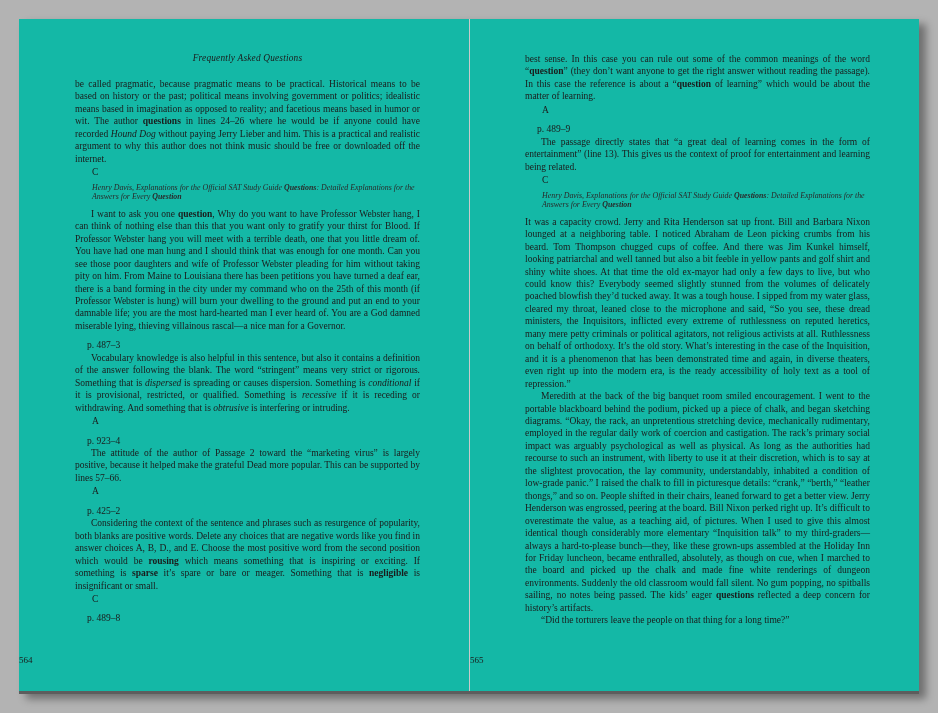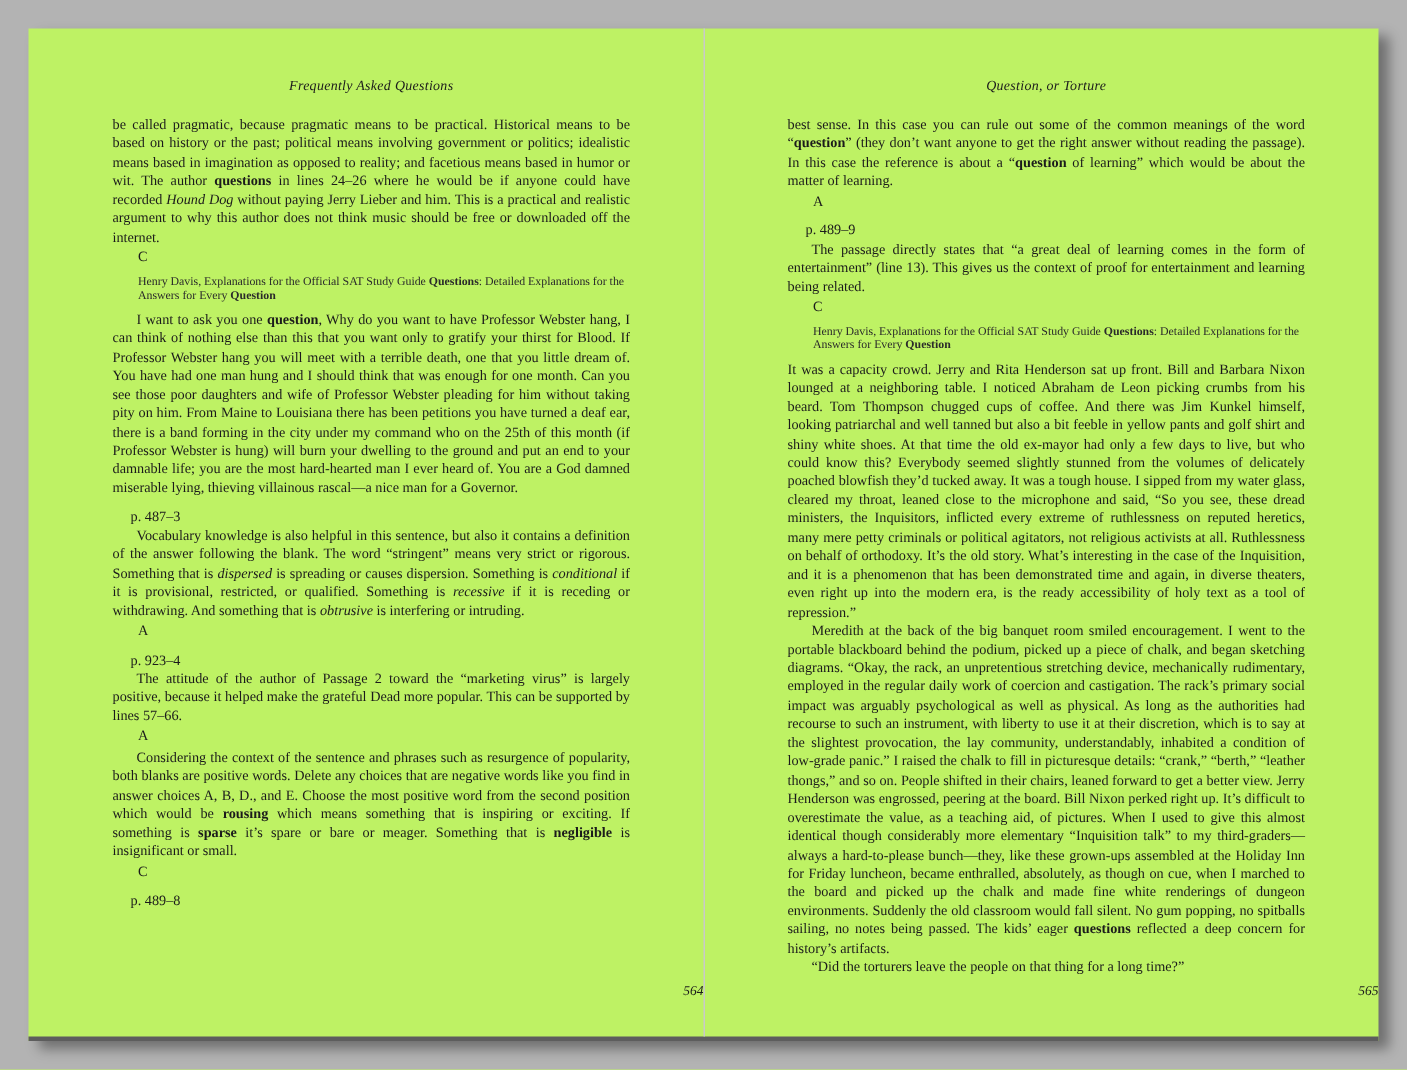--- a/index.html
+++ b/index.html
@@ -3,76 +3,76 @@
 <meta charset="utf-8">
 <style>
   html,body{margin:0;padding:0;}
   body{
     width:938px;height:713px;overflow:hidden;
     background:#b3b3b3;
     font-family:"Liberation Serif","DejaVu Serif",serif;
   }
   .spread{
     position:absolute;left:19px;top:19px;width:900px;height:672px;
-    display:flex;background:#bef264;
+    display:flex;background:#14b8a6;
     border-bottom:3px solid #5d5d5d;
     box-shadow:7px 5px 8px rgba(0,0,0,0.38);
   }
   .page{
     position:relative;box-sizing:border-box;width:50%;height:100%;
     overflow:hidden;color:#1b1b1b;
   }
   .page.left{padding:34px 49px 0 56px;}
   .page.right{border-left:1px solid #c9c9c9;padding:34px 49px 0 55px;}
   .running-head{
     text-align:center;font-style:italic;font-size:9.3px;
     margin-bottom:15px;letter-spacing:0.2px;
   }
   .content{font-size:9.5px;line-height:12.45px;text-align:justify;}
   .blk{margin:0;}
   .para.indent{text-indent:16px;}
   .answer{padding-left:17px;margin:1px 0 2px;}
   .citation{
-    font-size:7.9px;line-height:9.6px;
+    font-style:italic;font-size:7.9px;line-height:9.6px;
     padding-left:17px;margin:4px 0 6px;text-align:left;color:#2a2a2a;
   }
   .heading{margin:4px 0 0;}
   .ref{margin-top:7px;margin-left:12px;}
   .b{font-weight:bold;}
   .i{font-style:italic;}
   .folio{
     position:absolute;bottom:26px;left:0;right:0;
-    text-align:right;font-size:9px;font-style:italic;
+    text-align:left;font-size:9px;
   }
 </style>
 </head>
 <body>
 
 <div class="spread">
   <section class="page left">
     <div class="running-head">Frequently Asked Questions</div>
     <div class="content">
         <p class="blk para"><span>be called pragmatic, because pragmatic means to be practical. Historical means to be based on history or the past; political means involving government or politics; idealistic means based in imagination as opposed to reality; and facetious means based in humor or wit. The author </span><span class="b">questions</span><span> in lines 24–26 where he would be if anyone could have recorded </span><span class="i">Hound Dog</span><span> without paying Jerry Lieber and him. This is a practical and realistic argument to why this author does not think music should be free or downloaded off the internet.</span></p>
         <p class="blk answer">C</p>
         <p class="blk citation"><span>Henry Davis, Explanations for the Official SAT Study Guide </span><span class="b">Questions</span><span>: Detailed Explanations for the Answers for Every </span><span class="b">Question</span></p>
         <p class="blk para indent"><span>I want to ask you one </span><span class="b">question</span><span>, Why do you want to have Professor Webster hang, I can think of nothing else than this that you want only to gratify your thirst for Blood. If Professor Webster hang you will meet with a terrible death, one that you little dream of. You have had one man hung and I should think that was enough for one month. Can you see those poor daughters and wife of Professor Webster pleading for him without taking pity on him. From Maine to Louisiana there has been petitions you have turned a deaf ear, there is a band forming in the city under my command who on the 25th of this month (if Professor Webster is hung) will burn your dwelling to the ground and put an end to your damnable life; you are the most hard-hearted man I ever heard of. You are a God damned miserable lying, thieving villainous rascal—a nice man for a Governor.</span></p>
         <p class="blk ref">p. 487–3</p>
         <p class="blk para indent"><span>Vocabulary knowledge is also helpful in this sentence, but also it contains a definition of the answer following the blank. The word “stringent” means very strict or rigorous. Something that is </span><span class="i">dispersed</span><span> is spreading or causes dispersion. Something is </span><span class="i">conditional</span><span> if it is provisional, restricted, or qualified. Something is </span><span class="i">recessive</span><span> if it is receding or withdrawing. And something that is </span><span class="i">obtrusive</span><span> is interfering or intruding.</span></p>
         <p class="blk answer">A</p>
         <p class="blk ref">p. 923–4</p>
         <p class="blk para indent"><span>The attitude of the author of Passage 2 toward the “marketing virus” is largely positive, because it helped make the grateful Dead more popular. This can be supported by lines 57–66.</span></p>
         <p class="blk answer">A</p>
+        <p class="blk ref">p. 425–2</p>
         <p class="blk para indent"><span>Considering the context of the sentence and phrases such as resurgence of popularity, both blanks are positive words. Delete any choices that are negative words like you find in answer choices A, B, D., and E. Choose the most positive word from the second position which would be </span><span class="b">rousing</span><span> which means something that is inspiring or exciting. If something is </span><span class="b">sparse</span><span> it’s spare or bare or meager. Something that is </span><span class="b">negligible</span><span> is insignificant or small.</span></p>
         <p class="blk answer">C</p>
         <p class="blk ref">p. 489–8</p>
       </div>
     <div class="folio">564</div>
   </section>
   <section class="page right">
-    <div class="running-head">Question, or Torture</div>
     <div class="content">
         <p class="blk para"><span>best sense. In this case you can rule out some of the common meanings of the word “</span><span class="b">question</span><span>” (they don’t want anyone to get the right answer without reading the passage). In this case the reference is about a “</span><span class="b">question</span><span> of learning” which would be about the matter of learning.</span></p>
         <p class="blk answer">A</p>
         <p class="blk ref">p. 489–9</p>
         <p class="blk para indent"><span>The passage directly states that “a great deal of learning comes in the form of entertainment” (line 13). This gives us the context of proof for entertainment and learning being related.</span></p>
         <p class="blk answer">C</p>
         <p class="blk citation"><span>Henry Davis, Explanations for the Official SAT Study Guide </span><span class="b">Questions</span><span>: Detailed Explanations for the Answers for Every </span><span class="b">Question</span></p>
         <p class="blk para"><span>It was a capacity crowd. Jerry and Rita Henderson sat up front. Bill and Barbara Nixon lounged at a neighboring table. I noticed Abraham de Leon picking crumbs from his beard. Tom Thompson chugged cups of coffee. And there was Jim Kunkel himself, looking patriarchal and well tanned but also a bit feeble in yellow pants and golf shirt and shiny white shoes. At that time the old ex-mayor had only a few days to live, but who could know this? Everybody seemed slightly stunned from the volumes of delicately poached blowfish they’d tucked away. It was a tough house. I sipped from my water glass, cleared my throat, leaned close to the microphone and said, “So you see, these dread ministers, the Inquisitors, inflicted every extreme of ruthlessness on reputed heretics, many mere petty criminals or political agitators, not religious activists at all. Ruthlessness on behalf of orthodoxy. It’s the old story. What’s interesting in the case of the Inquisition, and it is a phenomenon that has been demonstrated time and again, in diverse theaters, even right up into the modern era, is the ready accessibility of holy text as a tool of repression.”</span></p>
         <p class="blk para indent"><span>Meredith at the back of the big banquet room smiled encouragement. I went to the portable blackboard behind the podium, picked up a piece of chalk, and began sketching diagrams. “Okay, the rack, an unpretentious stretching device, mechanically rudimentary, employed in the regular daily work of coercion and castigation. The rack’s primary social impact was arguably psychological as well as physical. As long as the authorities had recourse to such an instrument, with liberty to use it at their discretion, which is to say at the slightest provocation, the lay community, understandably, inhabited a condition of low-grade panic.” I raised the chalk to fill in picturesque details: “crank,” “berth,” “leather thongs,” and so on. People shifted in their chairs, leaned forward to get a better view. Jerry Henderson was engrossed, peering at the board. Bill Nixon perked right up. It’s difficult to overestimate the value, as a teaching aid, of pictures. When I used to give this almost identical though considerably more elementary “Inquisition talk” to my third-graders—always a hard-to-please bunch—they, like these grown-ups assembled at the Holiday Inn for Friday luncheon, became enthralled, absolutely, as though on cue, when I marched to the board and picked up the chalk and made fine white renderings of dungeon environments. Suddenly the old classroom would fall silent. No gum popping, no spitballs sailing, no notes being passed. The kids’ eager </span><span class="b">questions</span><span> reflected a deep concern for history’s artifacts.</span></p>
         <p class="blk para indent"><span>“Did the torturers leave the people on that thing for a long time?”</span></p>

